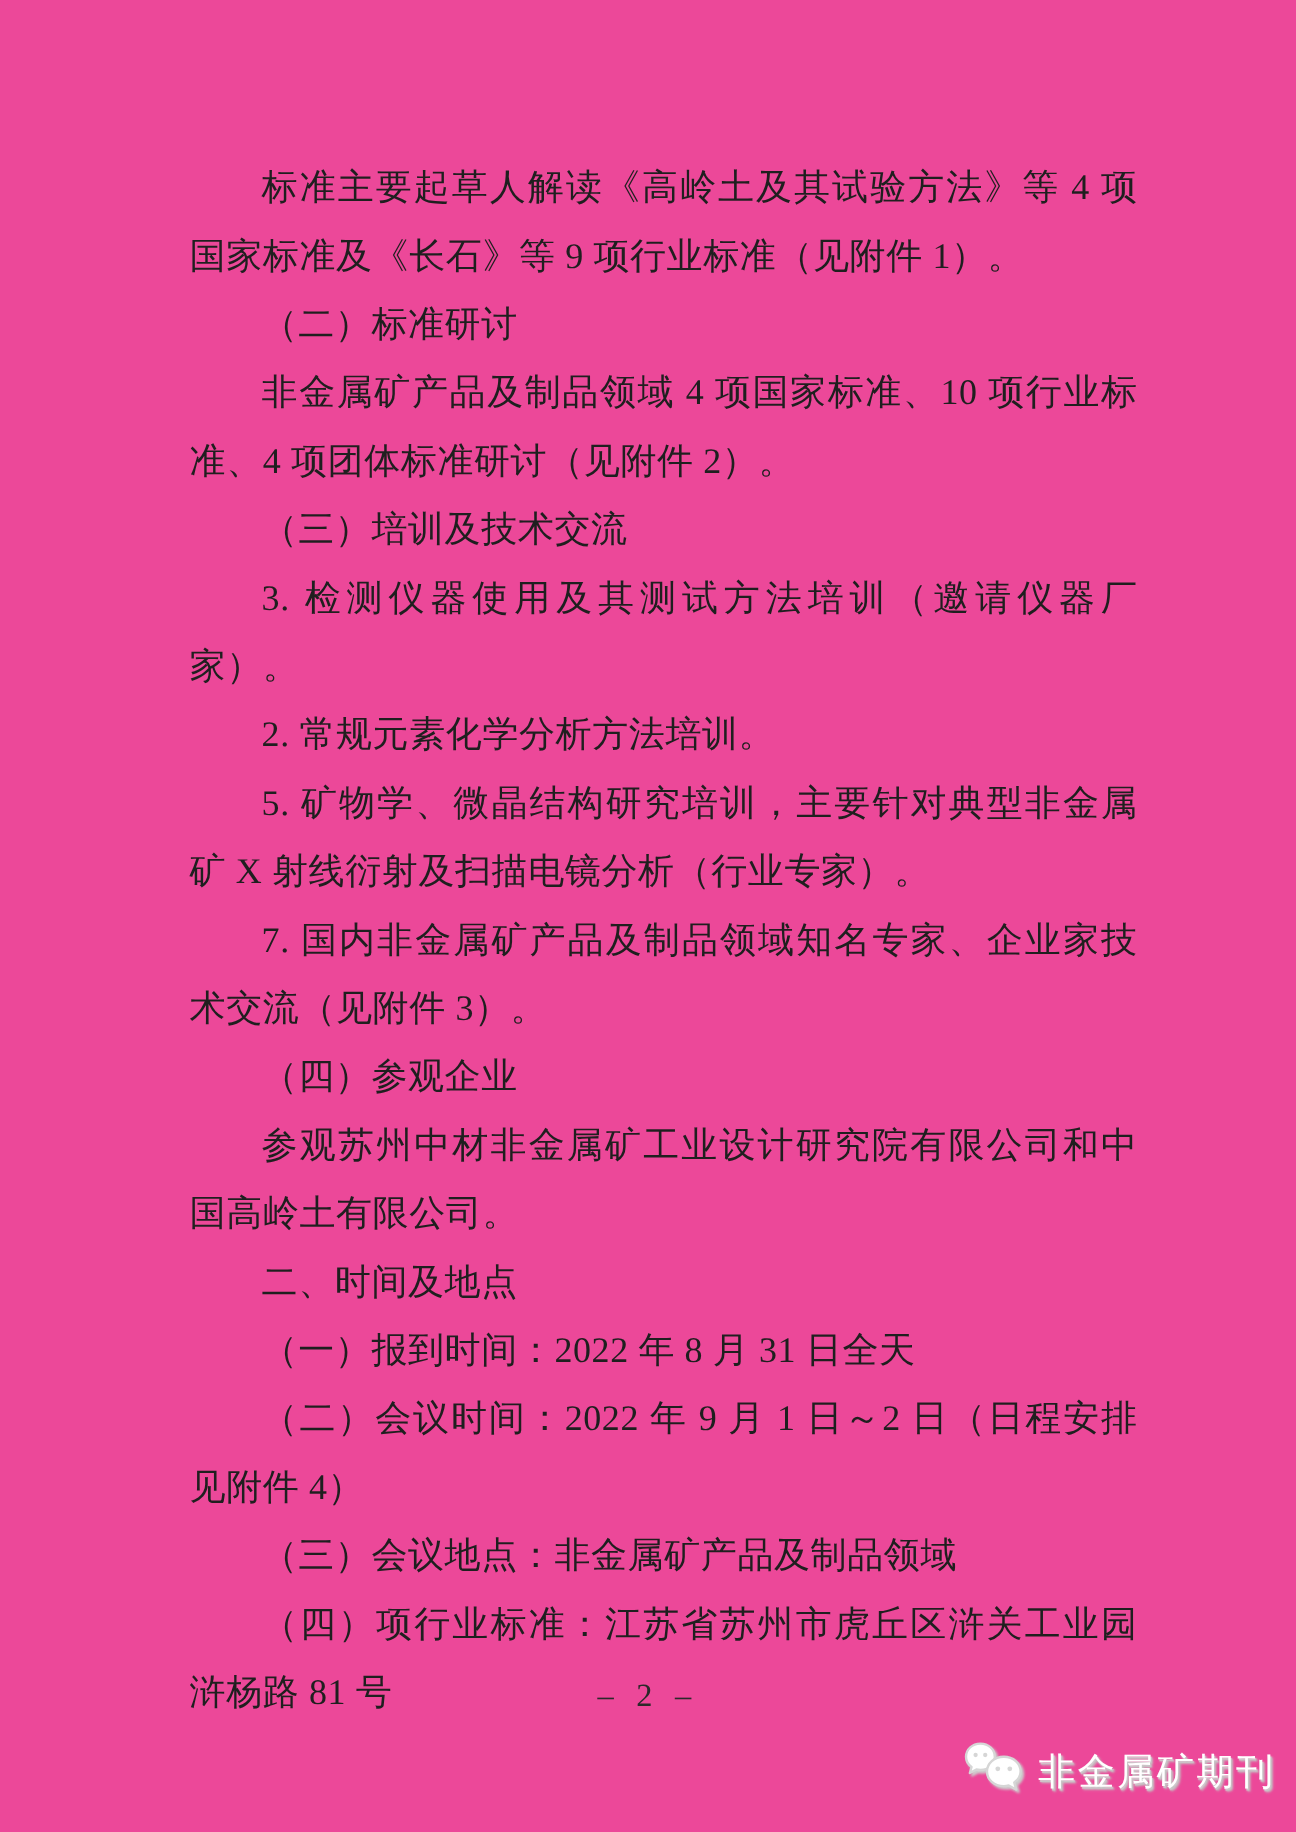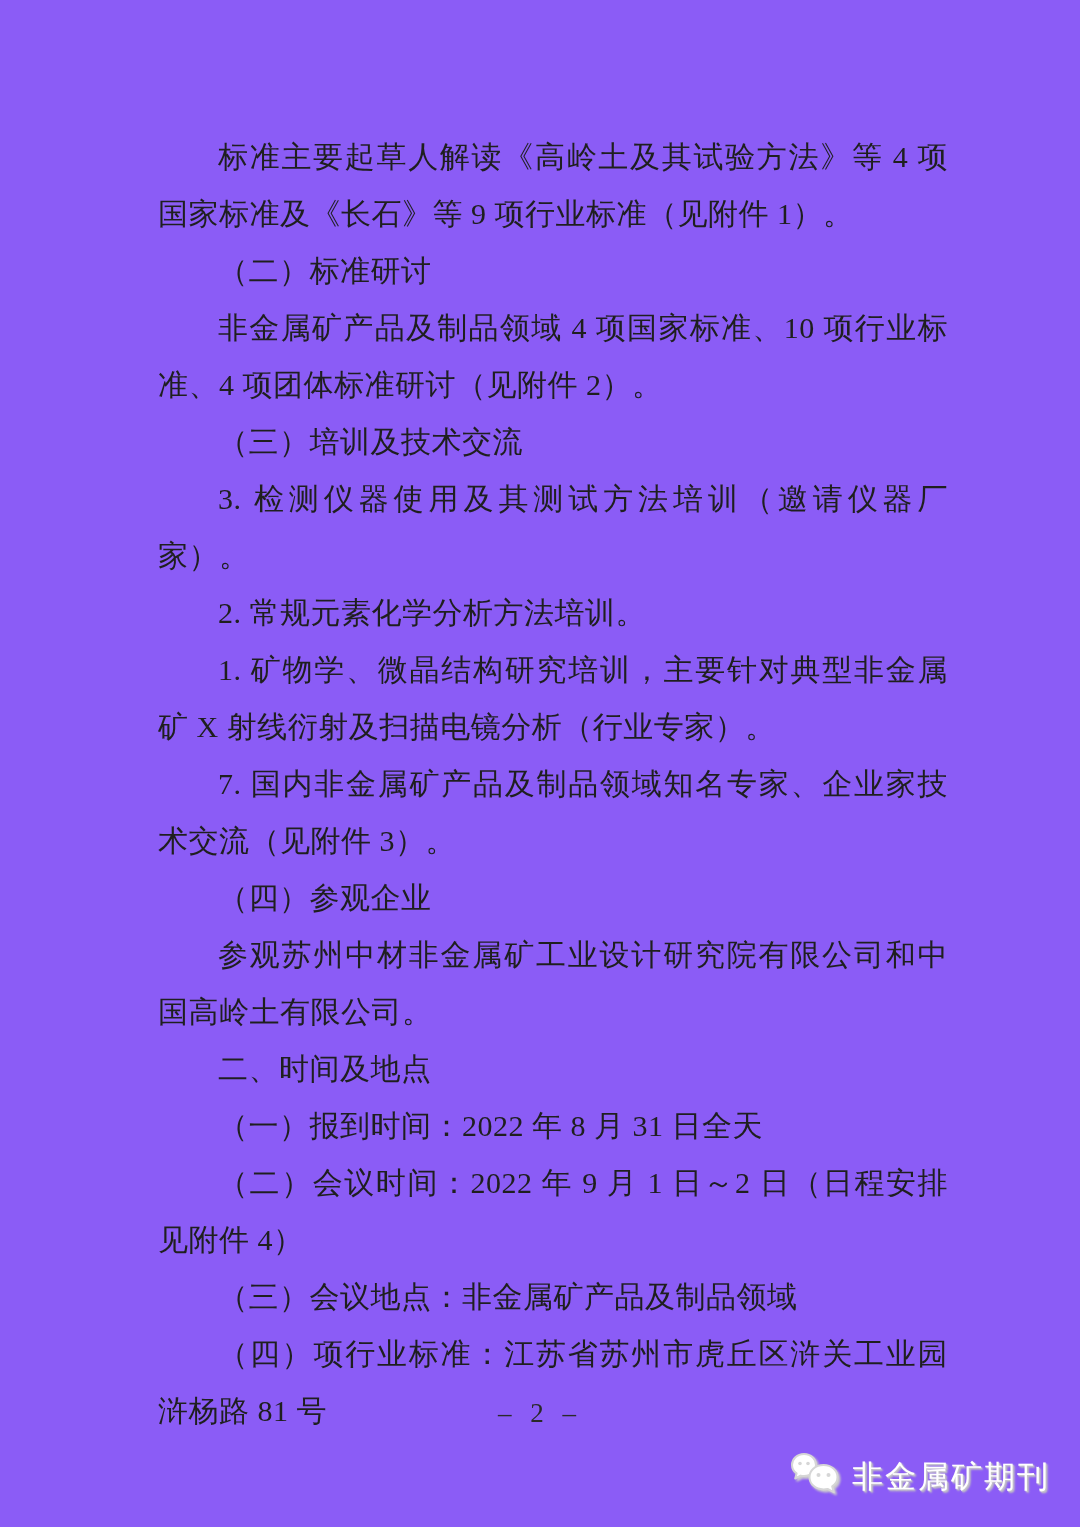--- a/index.html
+++ b/index.html
@@ -4,21 +4,21 @@
 <style>
   html, body {
     margin: 0;
     padding: 0;
     background: #ffffff;
   }
   .page {
     position: relative;
     width: 1080px;
     height: 1527px;
-    background: #8b5cf6;
+    background: #ec4899;
     overflow: hidden;
     font-family: "Liberation Serif", "DejaVu Serif", serif;
     color: #1f1f1f;
   }
   .content {
     position: absolute;
     left: 158px;
     top: 128px;
     width: 790px;
     font-size: 30px;
@@ -41,21 +41,21 @@
     top: 1398px;
     left: 0;
     width: 100%;
     text-align: center;
     font-size: 27px;
     letter-spacing: 6px;
     color: #2a2a2a;
   }
   .watermark {
     position: absolute;
-    right: 30px;
+    right: 17px;
     bottom: 24px;
     display: flex;
     align-items: center;
     gap: 10px;
   }
   .watermark .wicon {
     filter: drop-shadow(2px 2px 1px #cccccc);
   }
   .watermark-text {
     font-family: "Liberation Sans", "DejaVu Sans", sans-serif;
@@ -71,21 +71,21 @@
 
 <div class="page">
 
   <div class="content">
     <p>标准主要起草人解读《高岭土及其试验方法》等 4 项国家标准及《长石》等 9 项行业标准（见附件 1）。</p>
     <p class="heading">（二）标准研讨</p>
     <p>非金属矿产品及制品领域 4 项国家标准、10 项行业标准、4 项团体标准研讨（见附件 2）。</p>
     <p class="heading">（三）培训及技术交流</p>
     <p>3. 检测仪器使用及其测试方法培训（邀请仪器厂家）。</p>
     <p>2. 常规元素化学分析方法培训。</p>
-    <p>1. 矿物学、微晶结构研究培训，主要针对典型非金属矿 X 射线衍射及扫描电镜分析（行业专家）。</p>
+    <p>5. 矿物学、微晶结构研究培训，主要针对典型非金属矿 X 射线衍射及扫描电镜分析（行业专家）。</p>
     <p>7. 国内非金属矿产品及制品领域知名专家、企业家技术交流（见附件 3）。</p>
     <p class="heading">（四）参观企业</p>
     <p>参观苏州中材非金属矿工业设计研究院有限公司和中国高岭土有限公司。</p>
     <p class="heading">二、时间及地点</p>
     <p><span class="kv-label">（一）报到时间：</span><span>2022 年 8 月 31 日全天</span></p>
     <p><span class="kv-label">（二）会议时间：</span><span>2022 年 9 月 1 日～2 日（日程安排见附件 4）</span></p>
     <p><span class="kv-label">（三）会议地点：</span><span>非金属矿产品及制品领域</span></p>
     <p><span class="kv-label">（四）项行业标准：</span><span>江苏省苏州市虎丘区浒关工业园浒杨路 81 号</span></p>
   </div>
 

